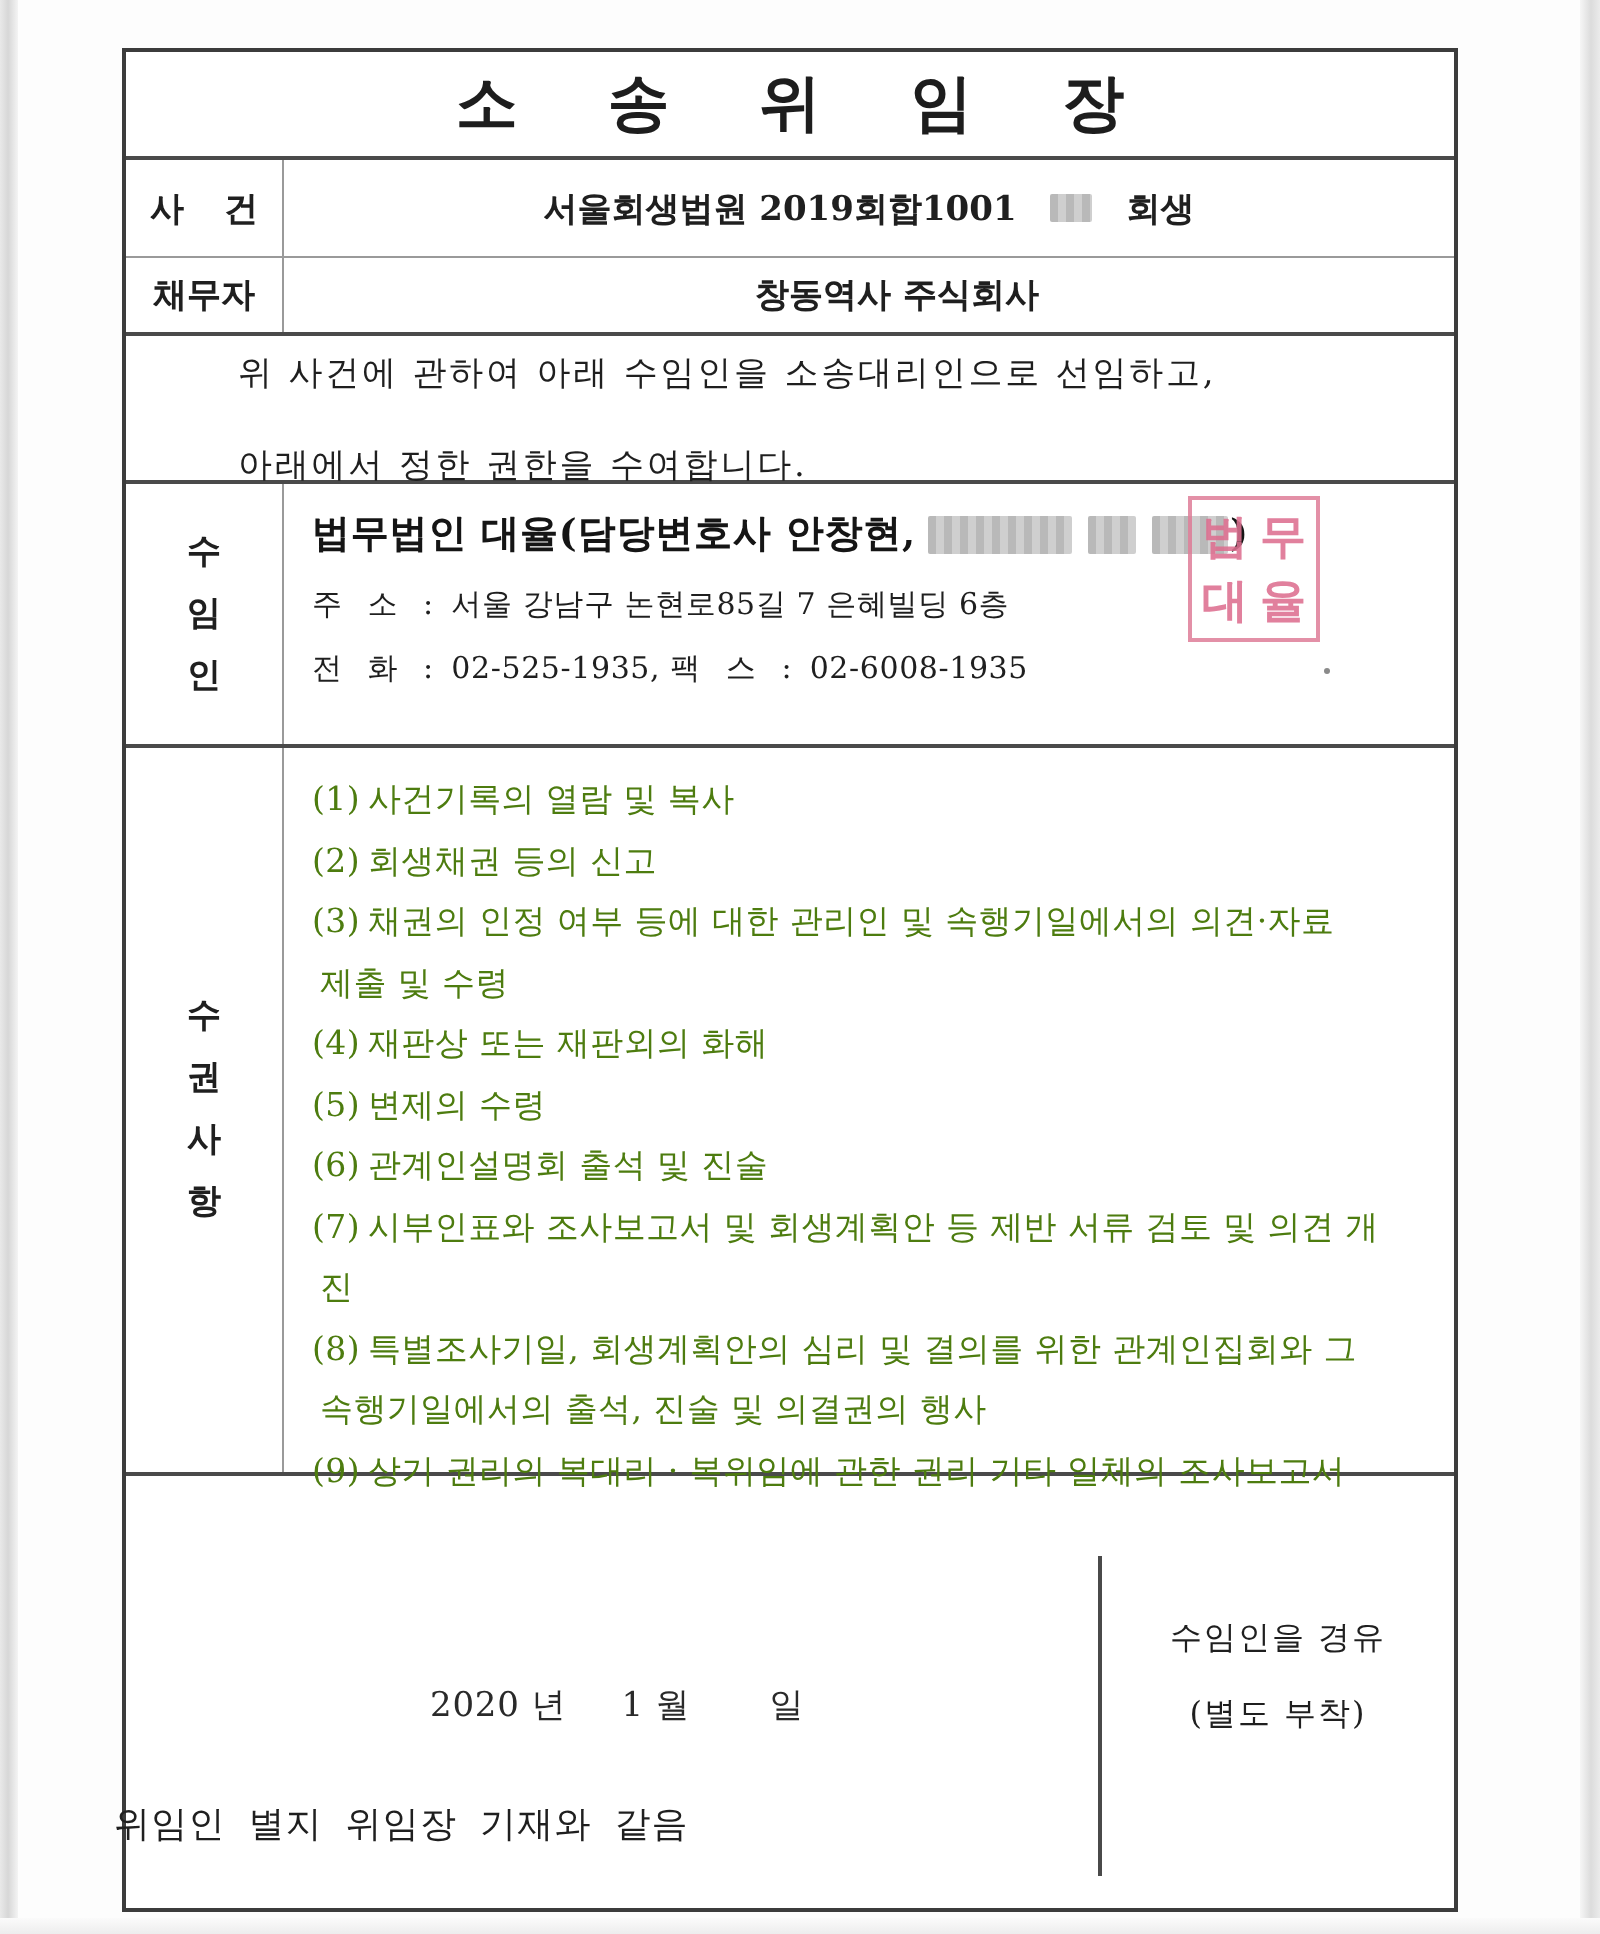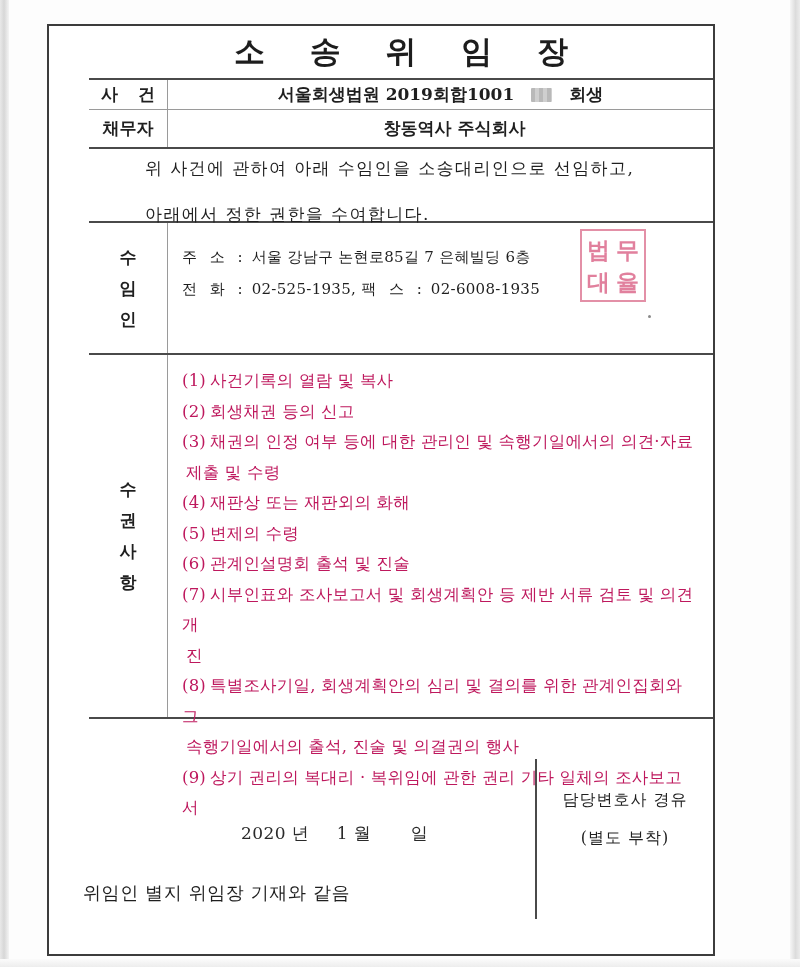--- a/index.html
+++ b/index.html
@@ -38,28 +38,27 @@
   .edge-strip-bottom {
     position: absolute;
     left: 0; bottom: 0;
     width: 800px; height: 8px;
     background: linear-gradient(to top, #ededed 0%, #fbfbfb 100%);
   }
 
   
   .doc {
     position: absolute;
-    left: 47px;
+    left: 61px;
     top: 24px;
     width: 668px;
     height: 932px;
     box-sizing: border-box;
     border: 2.5px solid #3c3c3c;
     background: #ffffff;
-    padding-left: 40px;
   }
 
   .row {
     display: flex;
     box-sizing: border-box;
     width: 100%;
   }
   .hr-light { border-bottom: 1.4px solid #9a9a9a; }
   .hr-dark  { border-bottom: 2.2px solid #4a4a4a; }
 
@@ -99,21 +98,21 @@
     flex: 1 1 auto;
     display: flex;
     align-items: center;
     justify-content: center;
     box-sizing: border-box;
     font-size: 17px;
     font-weight: 700;
     color: #1f1f1f;
   }
 
-  .case-row { height: 30px; }
+  .case-row { height: 49px; }
   .debtor-row { height: 39px; gap: 28px; }
 
   .case-text { display: inline-flex; align-items: center; gap: 14px; }
   .redact {
     display: inline-block;
     background: repeating-linear-gradient(
       90deg, #b9b9b9 0px, #b9b9b9 4px, #cfcfcf 4px, #cfcfcf 8px);
     vertical-align: middle;
     border-radius: 1px;
   }
@@ -218,21 +217,21 @@
   
   .powers-row { height: 364px; }
   .powers-body {
     flex: 1 1 auto;
     box-sizing: border-box;
     padding: 11px 16px 0 14px;
   }
   .pw-item {
     font-size: 16.5px;
     line-height: 30.5px;
-    color: #be185d;
+    color: #4d7c0f;
     letter-spacing: 0.2px;
   }
   .pw-item .num { margin-right: 4px; }
 
   
   .bottom-row { height: 200px; }
   .bottom-left {
     flex: 1 1 auto;
     box-sizing: border-box;
     position: relative;
@@ -249,20 +248,21 @@
   .date-line .gap-s { display: inline-block; width: 16px; }
   .date-line .gap-m { display: inline-block; width: 28px; }
   .client-line {
     position: absolute;
     left: -6px;
     top: 122px;
     font-size: 18px;
     color: #1f1f1f;
     letter-spacing: 0.6px;
     white-space: nowrap;
+    font-family: Liberation Mono, monospace;
   }
   .bottom-right {
     width: 176px;
     flex: 0 0 176px;
     box-sizing: border-box;
     display: flex;
     flex-direction: column;
     align-items: center;
     justify-content: center;
     gap: 17px;
@@ -309,20 +309,27 @@
     <div class="intro-line">아래에서 정한 권한을 수여합니다.</div>
   </div>
 
   <div class="row agent-row hr-dark">
     <div class="vlabel vdiv-light">
       <span>수</span>
       <span>임</span>
       <span>인</span>
     </div>
     <div class="agent-body">
+      <div class="agent-firm">
+        <span>법무법인 대율(담당변호사 안창현,</span>
+        <span class="redact redact-name-a"></span>
+        <span class="redact redact-name-b"></span>
+        <span class="redact redact-name-c"></span>
+        <span class="paren-close">)</span>
+      </div>
 
       <div class="agent-line">
         <span class="lab">주 소 :</span>
         <span>서울 강남구 논현로85길 7 은혜빌딩 6층</span>
       </div>
 
       <div class="agent-line">
         <span class="lab">전 화 :</span>
         <span>02-525-1935,</span>
         <span class="lab">팩 스 :</span>
@@ -369,18 +376,18 @@
         <span>년</span>
         <span class="gap-s"></span>
         <span>1</span>
         <span>월</span>
         <span class="gap-m"></span>
         <span>일</span>
       </div>
       <div class="client-line">위임인 별지 위임장 기재와 같음</div>
     </div>
     <div class="bottom-right">
-      <div class="bar-line">담당변호사 경유</div>
+      <div class="bar-line">수임인을 경유</div>
       <div class="bar-line">(별도 부착)</div>
     </div>
   </div>
 
 </div>
 
 </body></html>

